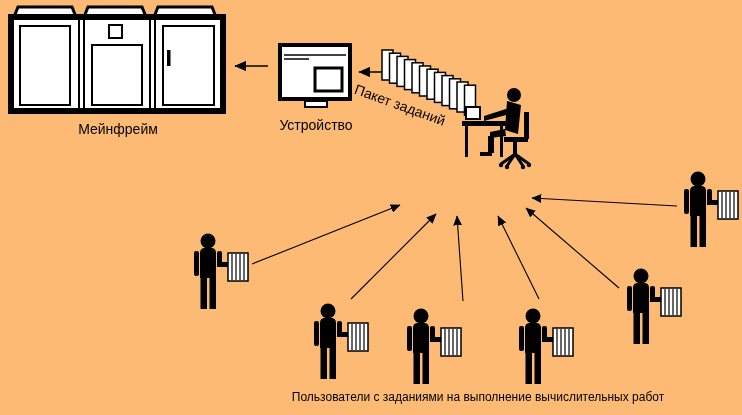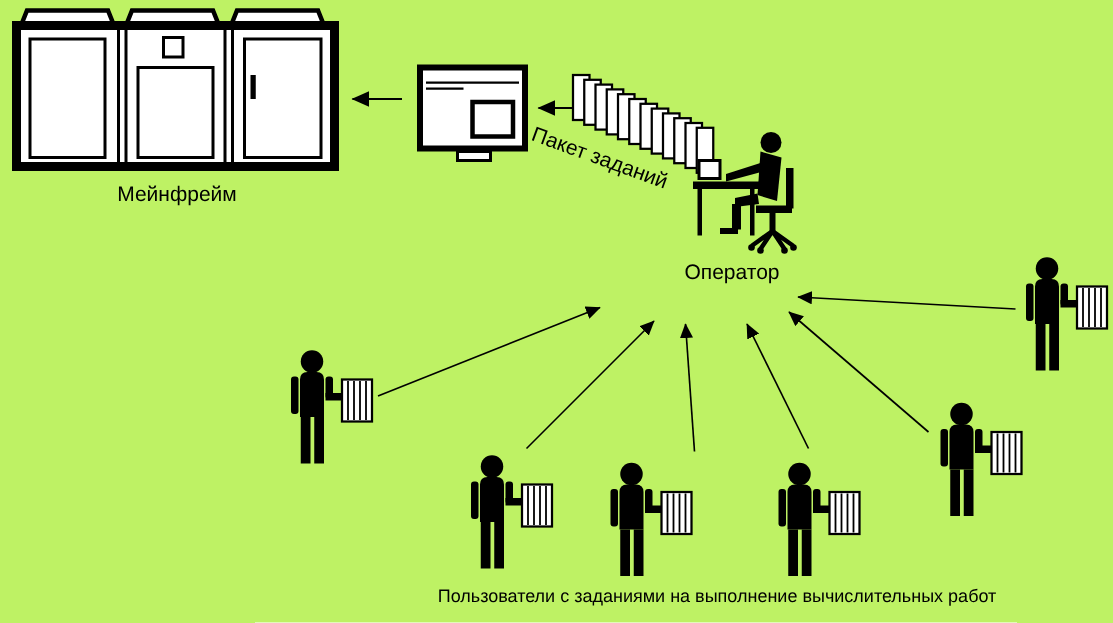--- a/index.html
+++ b/index.html
@@ -1,17 +1,17 @@
 <!DOCTYPE html>
 <html><head>
 <meta charset="utf-8">
 <style>
   html,body{margin:0;padding:0;background:#ffffff;}
   .canvas{
-    position:relative;width:742px;height:415px;background:#bef264;
+    position:relative;width:742px;height:415px;background:#fdba74;
     font-family:"Liberation Sans","DejaVu Sans",sans-serif;color:#000;
     overflow:hidden;
   }
   .fig{position:absolute;}
   .lbl{position:absolute;font-size:14px;line-height:1.16;text-align:center;color:#000;}
   .lbl.nowrap{white-space:nowrap;}
   .rotated{transform:rotate(20deg);transform-origin:left top;}
   svg{display:block;}
 </style>
 </head>
@@ -129,21 +129,21 @@
   <svg class="fig" style="left:625px;top:268px" width="58" height="80">
       <use href="#user-figure"></use>
     </svg>
   <svg class="fig" style="left:682px;top:171px" width="58" height="80">
       <use href="#user-figure"></use>
     </svg>
 
   <div class="lbl nowrap" style="left:8px;top:121px;width:220px">Мейнфрейм</div>
 
   <div class="lbl" style="left:268px;top:117px;width:96px">
+    <span style="display:block">Устройство</span>
   </div>
 
   <div class="lbl nowrap rotated" style="left:358px;top:81px">Пакет заданий</div>
 
-  <div class="lbl nowrap" style="left:438px;top:173px;width:100px">Оператор</div>
 
   <div class="lbl nowrap" style="left:202px;top:391px;width:552px;font-size:12px">Пользователи с заданиями на выполнение вычислительных работ</div>
 
 </div>
 
 </body></html>

